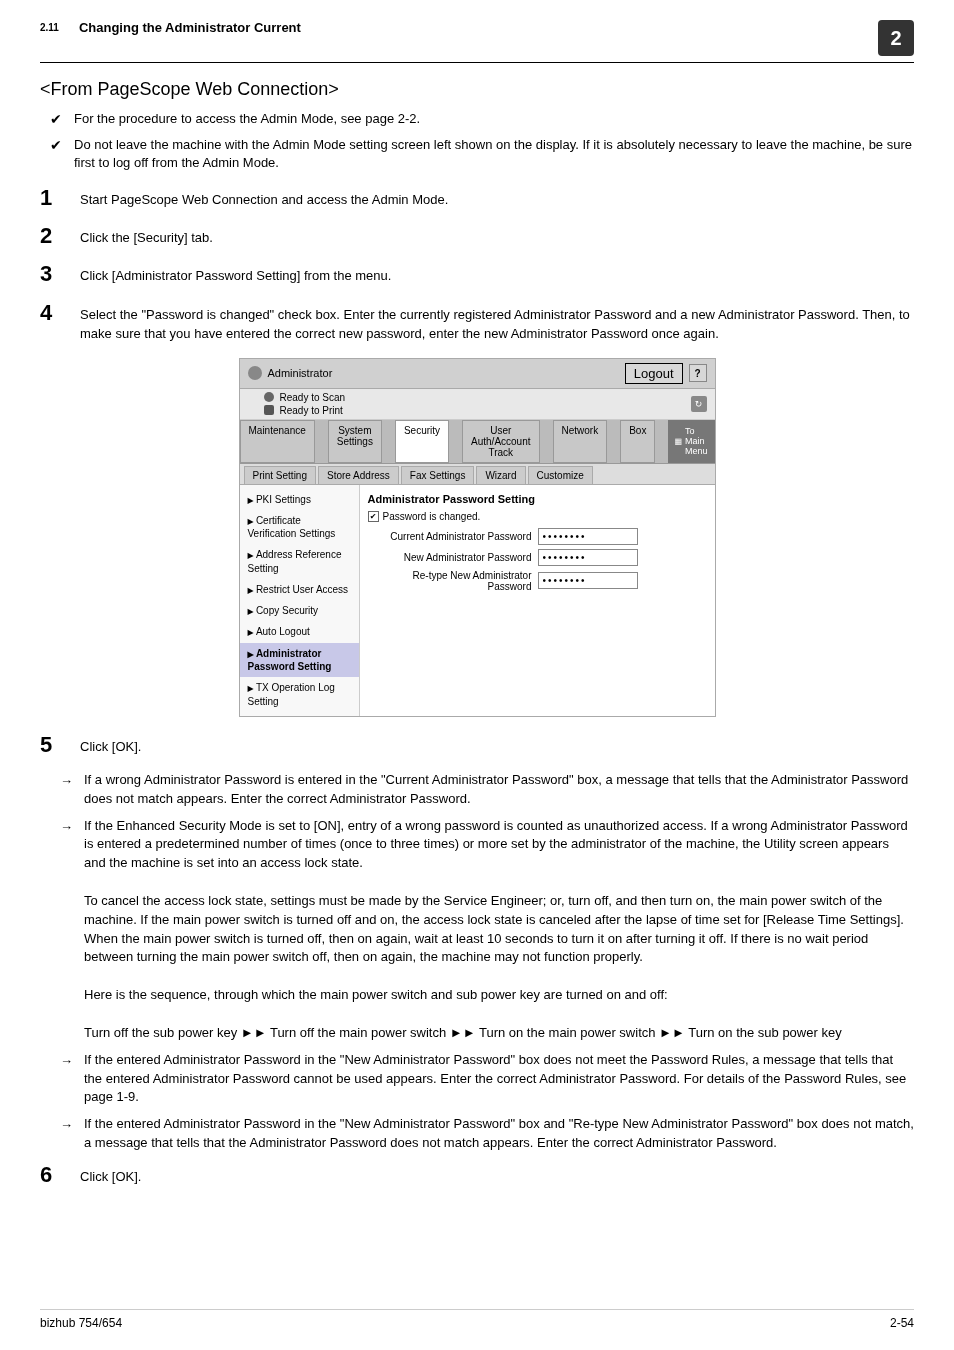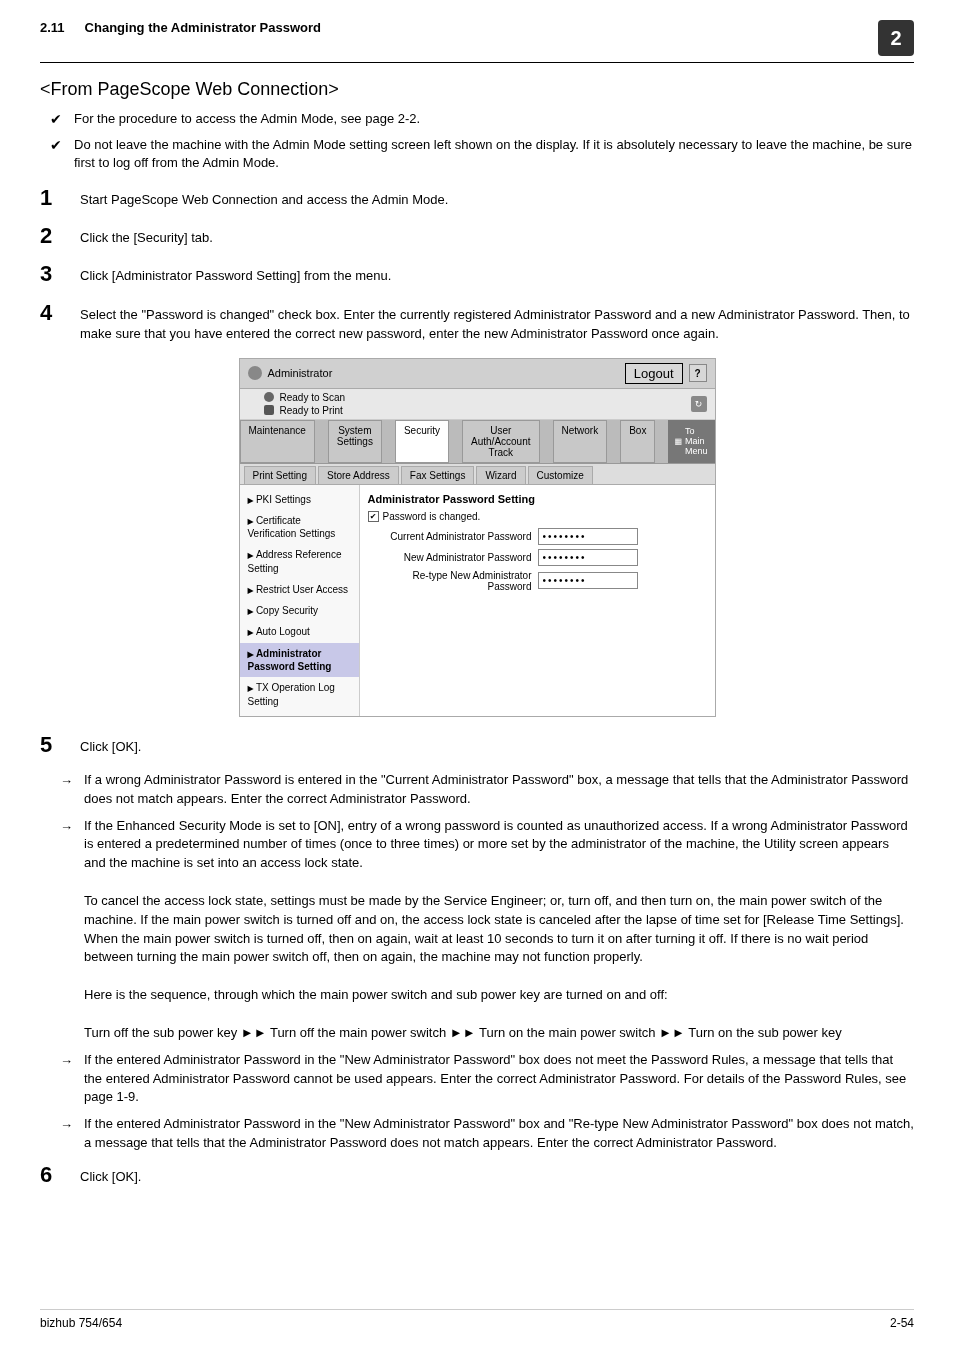--- a/index.html
+++ b/index.html
@@ -28,21 +28,21 @@
       border-bottom: 1px solid #000;
       padding-bottom: 6px;
       margin-bottom: 16px;
     }
     .header-left {
       display: flex;
       align-items: center;
       gap: 20px;
     }
     .section-num {
-      font-size: 13px;
+      font-size: 10px;
       font-weight: bold;
       text-align: right;
     }
     .header-title {
       font-size: 13px;
       font-weight: bold;
     }
     .chapter-badge {
       width: 36px;
       height: 36px;
@@ -331,21 +331,21 @@
     }
   </style>
 </head>
 <body>
 
 <div class="page-container">
 
   <div class="page-header">
     <div class="header-left">
       <span class="section-num">2.11</span>
-      <span class="header-title">Changing the Administrator Password</span>
+      <span class="header-title">Changing the Administrator Current</span>
     </div>
     <div class="chapter-badge">2</div>
   </div>
 
   <p class="from-source">&lt;From PageScope Web Connection&gt;</p>
 
   <ul class="bullet-list">
     <li>
       <span class="checkmark">✔</span>
       <span>For the procedure to access the Admin Mode, see page 2-2.</span>

